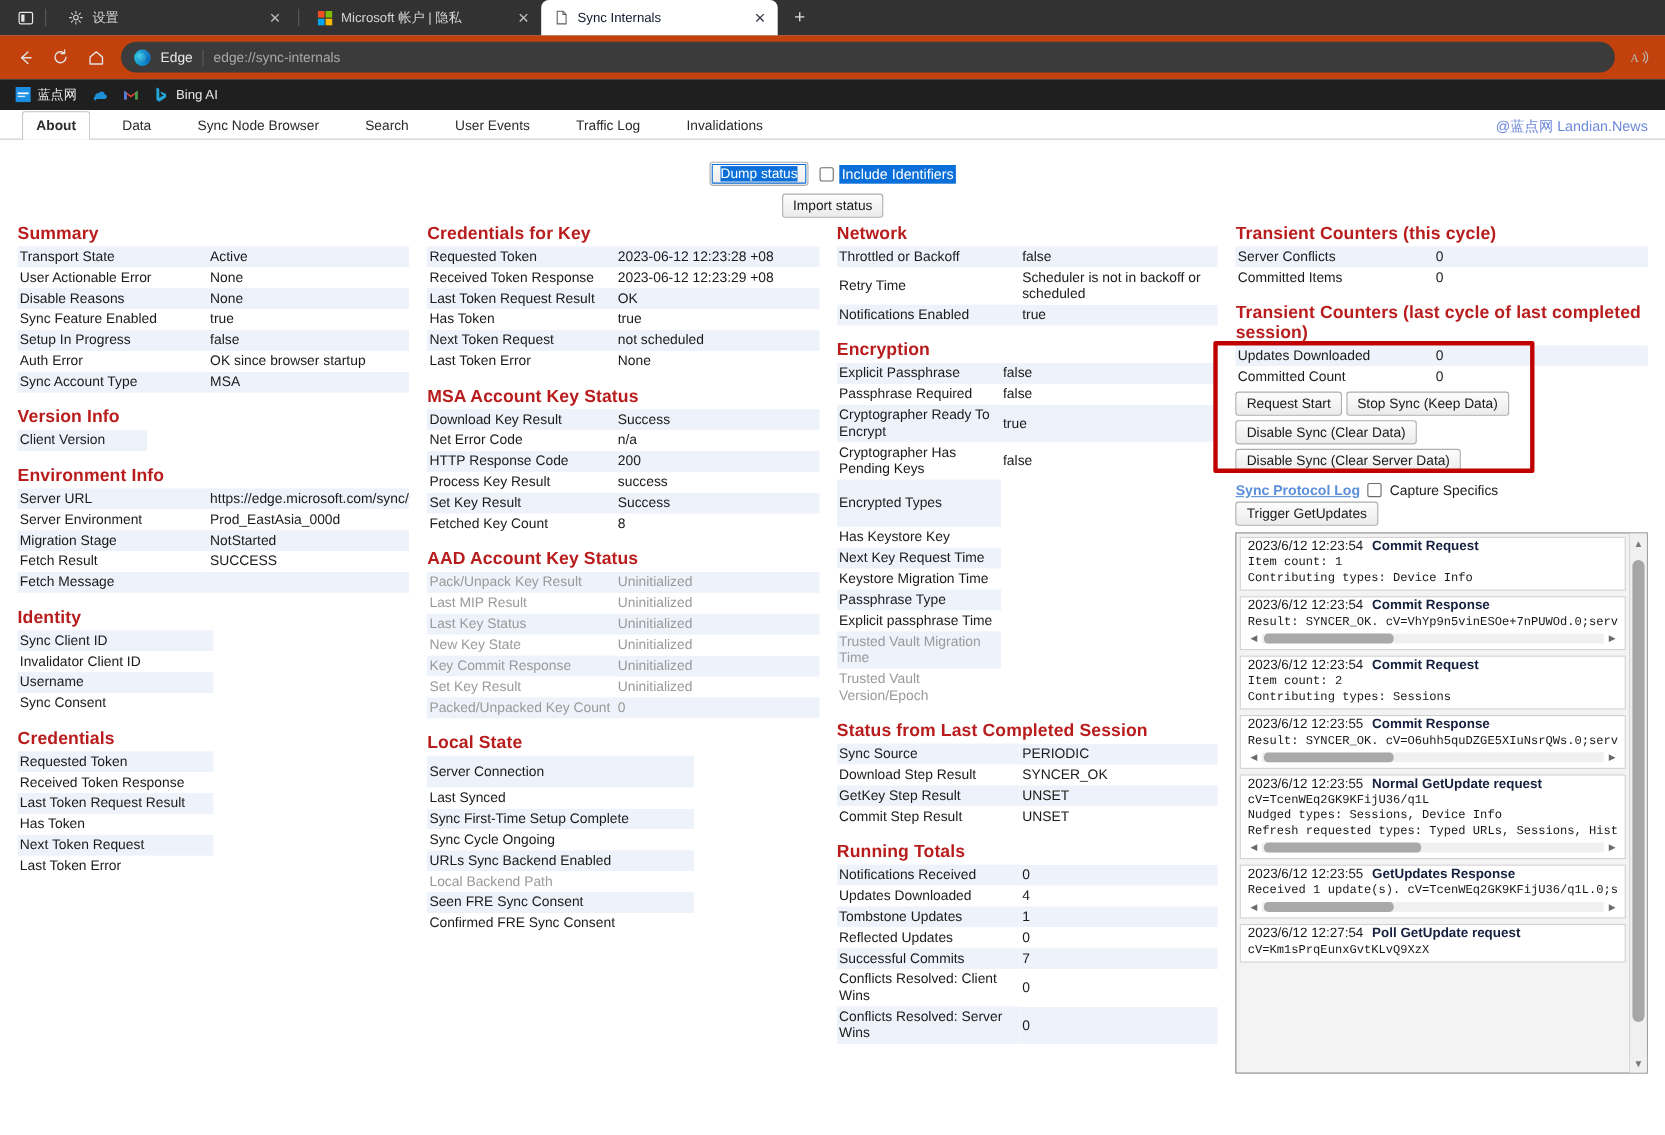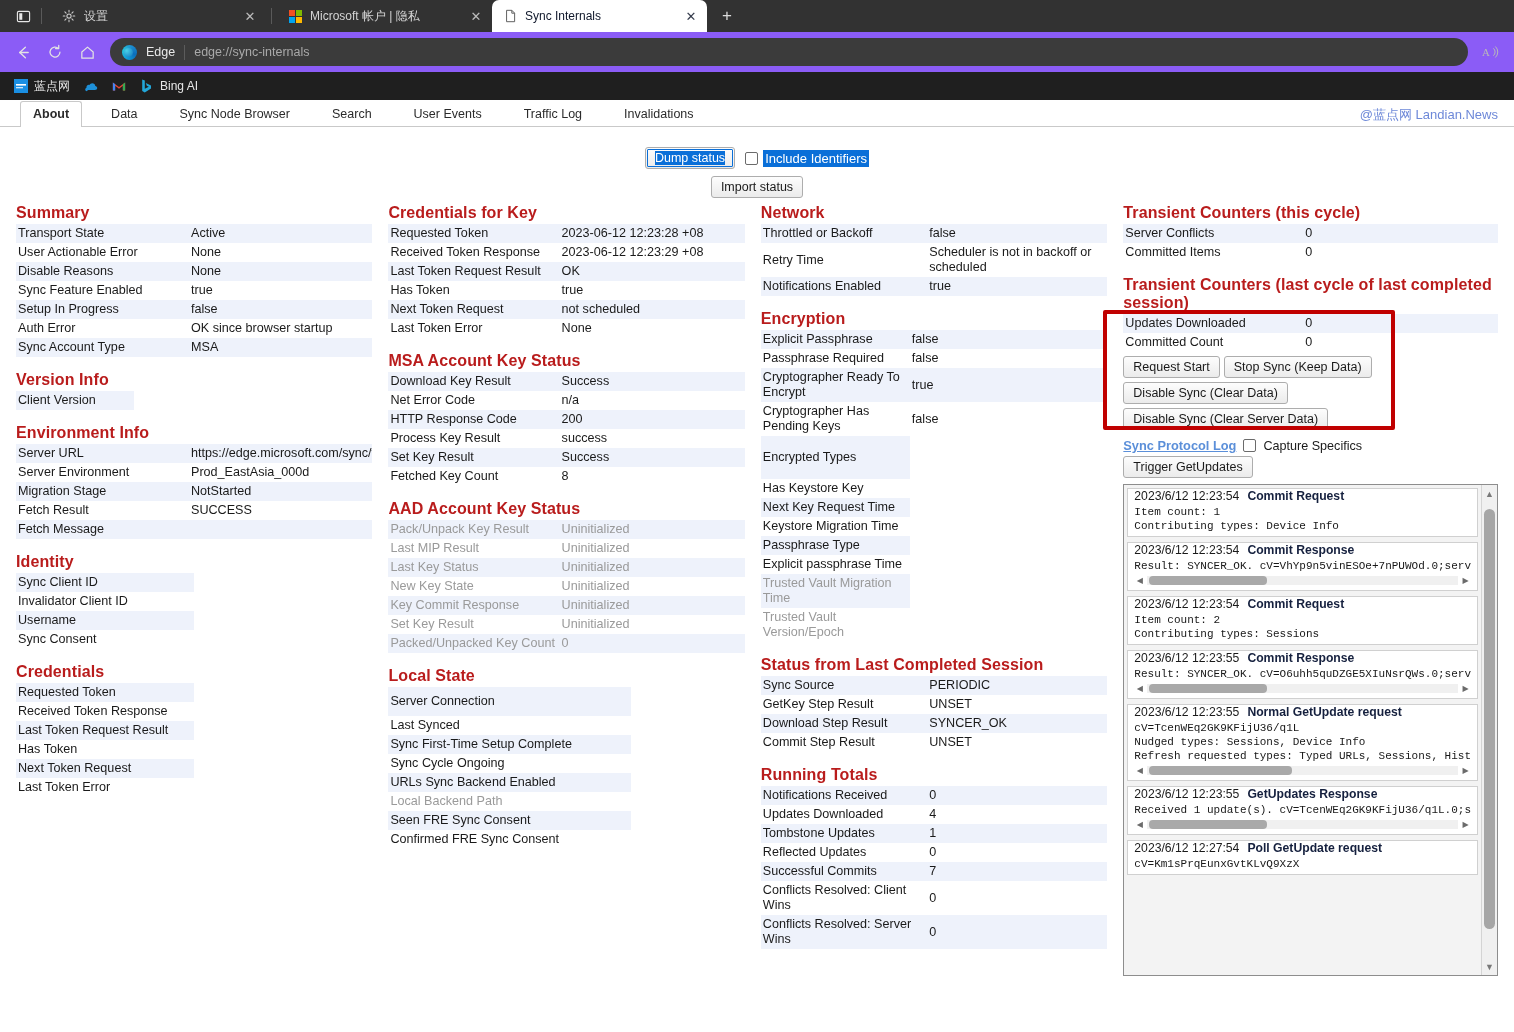--- a/index.html
+++ b/index.html
@@ -41,21 +41,21 @@
   .newtab { width: 28px; height: 28px; color: #dcdcdc; display:flex; align-items:center;justify-content:center; font-size:17px; margin-left:6px; margin-bottom:2px;}
 
   .ms-logo { width: 13px; height: 13px; display: grid; grid-template-columns: 1fr 1fr; grid-template-rows: 1fr 1fr; gap: 1px; }
   .ms-logo i { display:block; }
   .ms-logo i:nth-child(1){background:#f25022}
   .ms-logo i:nth-child(2){background:#7fba00}
   .ms-logo i:nth-child(3){background:#00a4ef}
   .ms-logo i:nth-child(4){background:#ffb900}
 
   .navbar {
-    height: 40px; background: #8b5cf6; display: flex; align-items: center;
+    height: 40px; background: #c2410c; display: flex; align-items: center;
     padding: 0 8px; gap: 2px; flex: 0 0 40px;
   }
   .navbtn { width: 30px; height: 30px; display:flex; align-items:center; justify-content:center; color:#e3e3e3; border-radius:4px;}
   .omnibox {
     flex: 1; height: 28px; background: #3b3b3b; border-radius: 14px;
     display: flex; align-items: center; padding: 0 12px; gap: 9px; margin-left: 6px;
     color: #c8c8c8; font-size: 12.5px;
   }
   .edge-logo { width: 15px; height: 15px; border-radius: 50%;
      background: conic-gradient(from 200deg, #0f9bd7, #27c4d9, #1b8cd0, #0b6dbb, #0f9bd7); position: relative; flex:0 0 15px;}
@@ -655,26 +655,26 @@
           </table>
 
         <h3 class="sec">Status from Last Completed Session</h3>
         <table class="kv k49">
             <tbody>
           <tr>
                 <td class="k">Sync Source</td>
                 <td class="v">PERIODIC</td>
               </tr>
           <tr>
+                <td class="k">Download Step Result</td>
+                <td class="v">SYNCER_OK</td>
+              </tr>
+          <tr>
                 <td class="k">GetKey Step Result</td>
                 <td class="v">UNSET</td>
-              </tr>
-          <tr>
-                <td class="k">Download Step Result</td>
-                <td class="v">SYNCER_OK</td>
               </tr>
           <tr>
                 <td class="k">Commit Step Result</td>
                 <td class="v">UNSET</td>
               </tr>
         </tbody>
           </table>
 
         <h3 class="sec">Running Totals</h3>
         <table class="kv k49">

